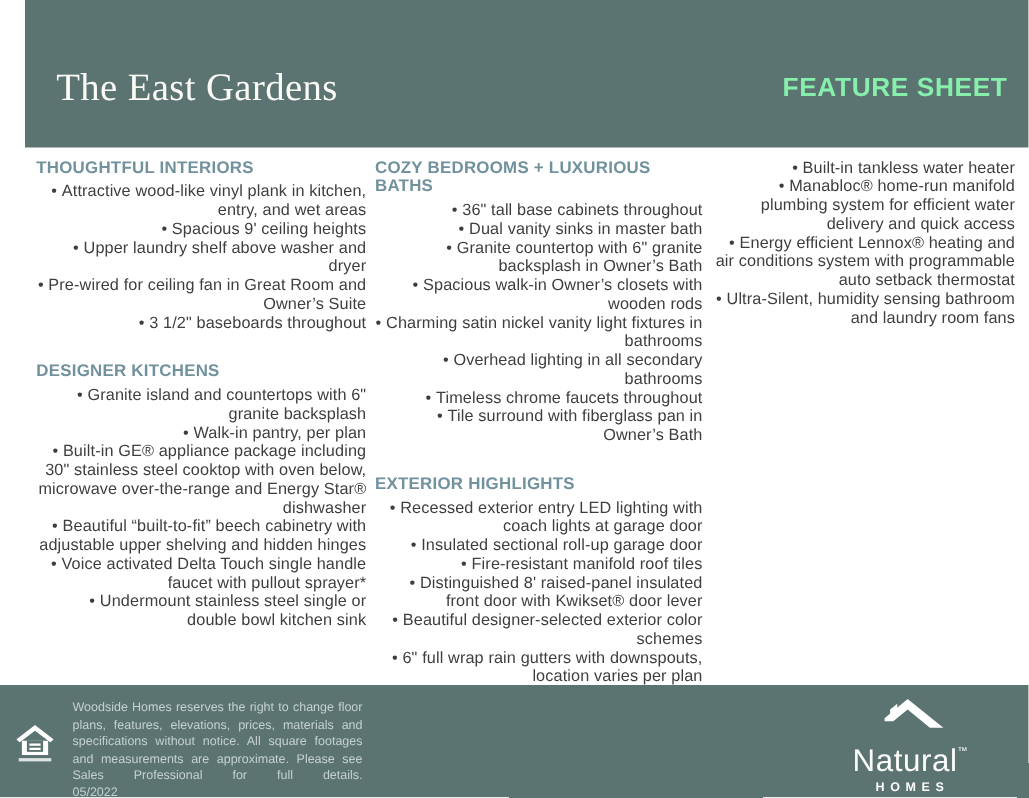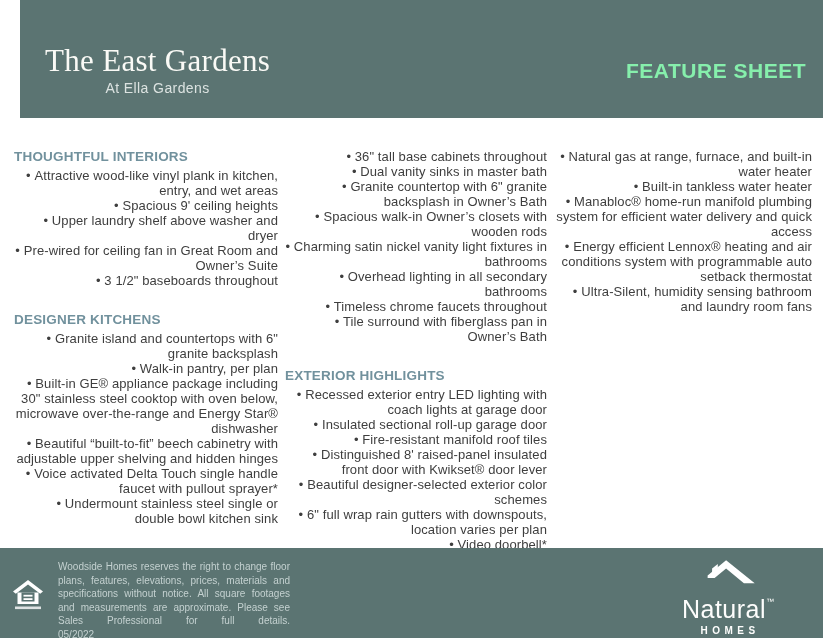--- a/index.html
+++ b/index.html
@@ -50,25 +50,26 @@
   .doc-type{
     padding:24px 17px 0 0;
     font-size:21px;
     font-weight:bold;
     letter-spacing:.5px;
     color:#86efac;
     white-space:nowrap;
   }
   
   .content{
-    padding:31px 11px 0 14px;
+    padding:8px 11px 0 14px;
     display:grid;
     grid-template-columns:264px 262px 1fr;
     column-gap:7px;
     height:453px;
+    margin-left:15px;
   }
   .section{margin-bottom:24px;}
   .section-heading{
     font-size:13.5px;
     font-weight:bold;
     color:var(--heading);
     letter-spacing:.2px;
     line-height:15px;
     margin-bottom:4px;
   }
@@ -128,21 +129,20 @@
   }
 </style>
 </head>
 <body>
 
 <div class="page">
 
   <header class="header">
     <div class="title-block">
       <h1 class="page-title">The East Gardens</h1>
-      <div class="page-subtitle">At Ella Gardens</div>
     </div>
     <div class="doc-type">FEATURE SHEET</div>
   </header>
 
   <main class="content">
 
     <section class="column">
       <div class="section">
         <h2 class="section-heading">THOUGHTFUL INTERIORS</h2>
         <ul class="bullets">
@@ -163,20 +163,21 @@
             <li class="bullet"><span>Built-in GE® appliance package including 30" stainless steel cooktop with oven below, microwave over-the-range and Energy Star® dishwasher</span></li>
             <li class="bullet"><span>Beautiful “built-to-fit” beech cabinetry with adjustable upper shelving and hidden hinges</span></li>
             <li class="bullet"><span>Voice activated Delta Touch single handle faucet with pullout sprayer*</span></li>
             <li class="bullet"><span>Undermount stainless steel single or double bowl kitchen sink</span></li>
           </ul>
       </div>
     </section>
 
     <section class="column">
       <div class="section">
+        <h2 class="section-heading">COZY BEDROOMS +  LUXURIOUS BATHS</h2>
         <ul class="bullets">
 
         <li class="bullet"><span>36" tall base cabinets throughout</span></li>
             <li class="bullet"><span>Dual vanity sinks in master bath</span></li>
             <li class="bullet"><span>Granite countertop with 6" granite backsplash in Owner’s Bath</span></li>
             <li class="bullet"><span>Spacious walk-in Owner’s closets with wooden rods</span></li>
             <li class="bullet"><span>Charming satin nickel vanity light fixtures in bathrooms</span></li>
             <li class="bullet"><span>Overhead lighting in all secondary bathrooms</span></li>
             <li class="bullet"><span>Timeless chrome faucets throughout</span></li>
             <li class="bullet"><span>Tile surround with fiberglass pan in Owner’s Bath</span></li>
@@ -195,21 +196,20 @@
             <li class="bullet"><span>Video doorbell*</span></li>
             <li class="bullet"><span>WiFi enabled garage door opener</span></li>
           </ul>
       </div>
     </section>
 
     <section class="column">
       <div class="section">
         <ul class="bullets">
 
-        <li class="bullet"><span>Natural gas at range, furnace, and built-in water heater</span></li>
             <li class="bullet"><span>Built-in tankless water heater</span></li>
             <li class="bullet"><span>Manabloc® home-run manifold plumbing system for efficient water delivery and quick access</span></li>
             <li class="bullet"><span>Energy efficient Lennox® heating and air conditions system with programmable auto setback thermostat</span></li>
             <li class="bullet"><span>Ultra-Silent, humidity sensing bathroom and laundry room fans</span></li>
           </ul>
       </div>
     </section>
 
   </main>
 

